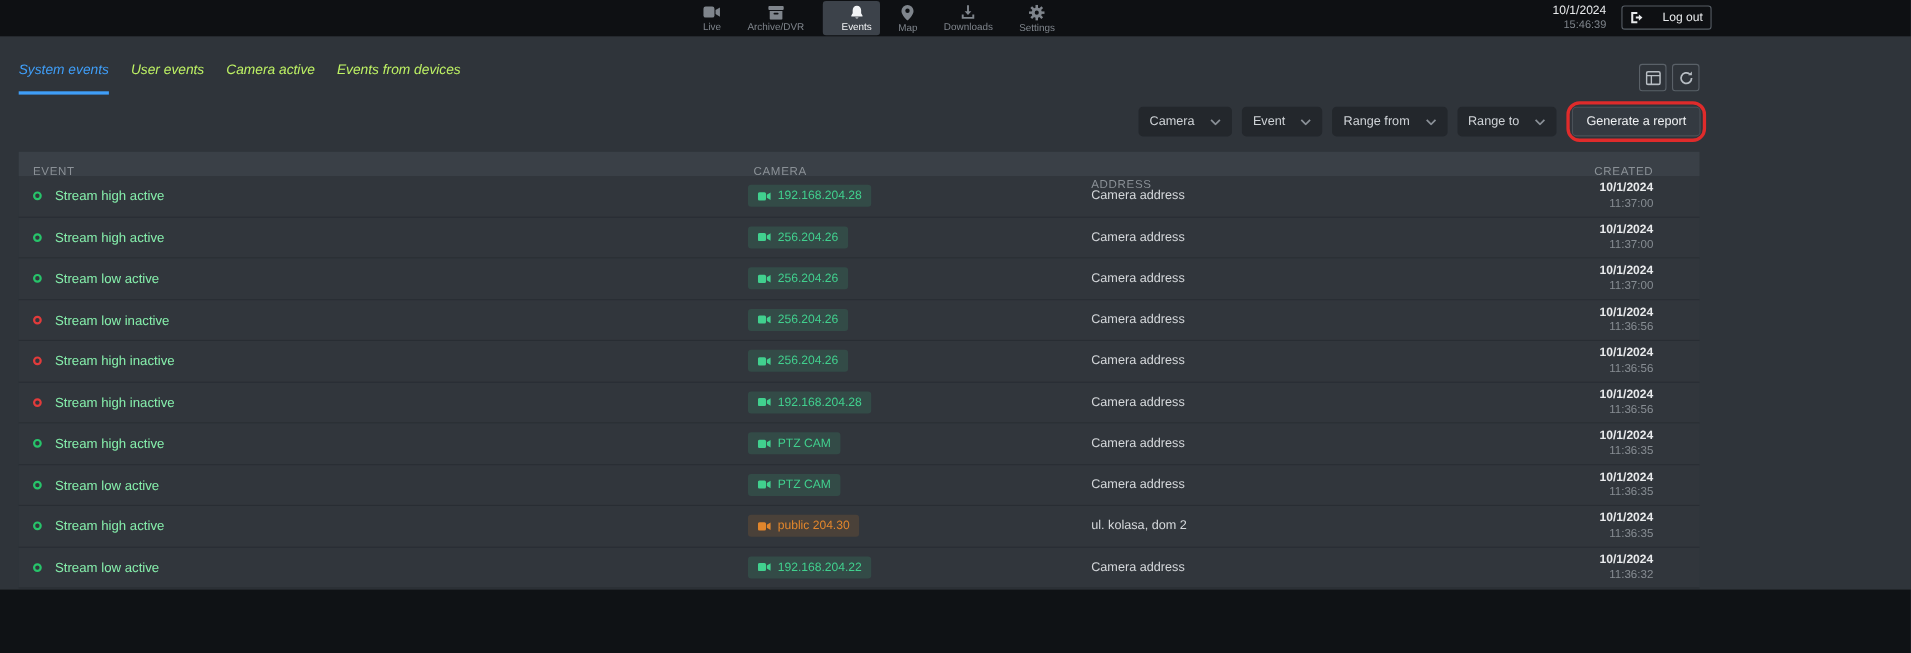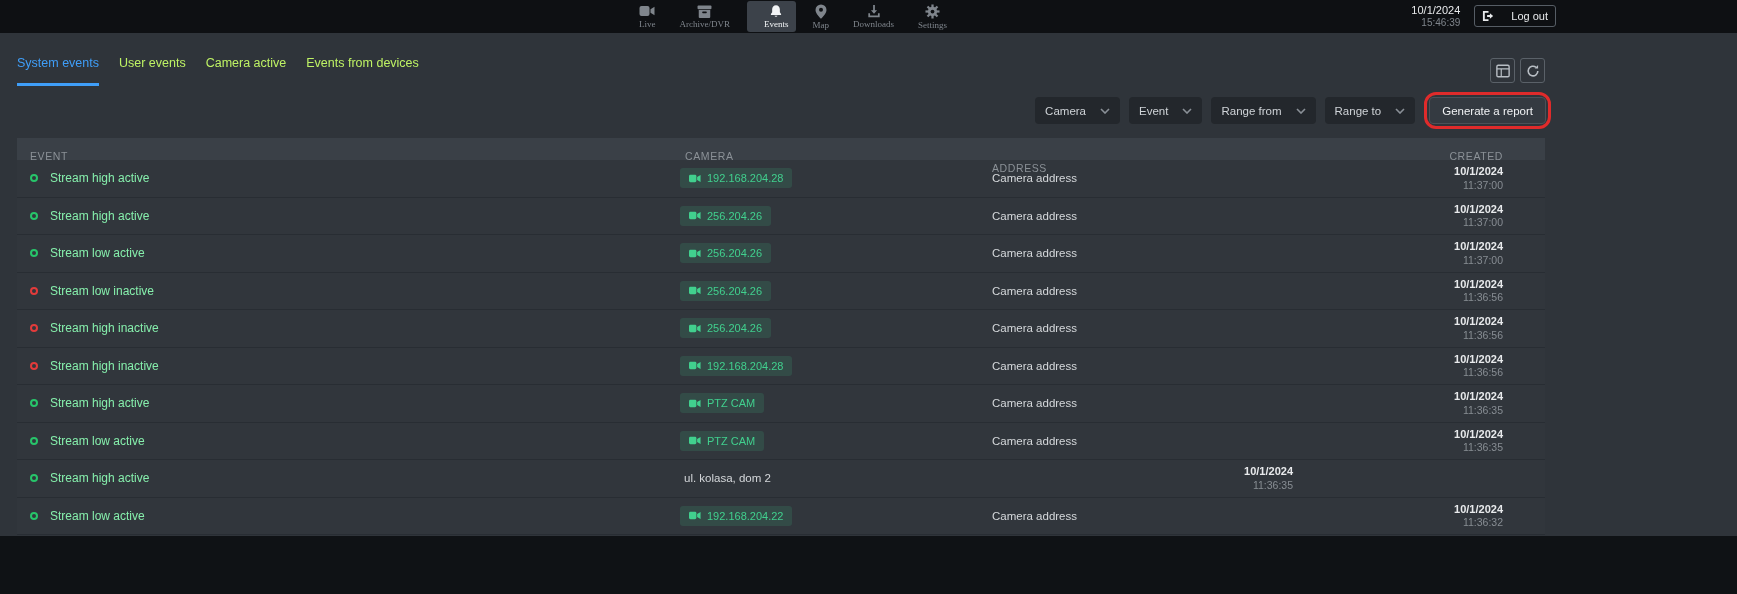--- a/index.html
+++ b/index.html
@@ -12,21 +12,21 @@
   .page { position:relative; width:1737px; height:594px; background:#2f343a; }
 
   
   .topbar {
     position:relative; height:33px; background:#0e1013;
     display:flex; align-items:center; justify-content:flex-end;
     padding-right:181px;
   }
   .topnav {
     position:absolute; left:632px; top:0; height:33px;
-    display:flex; align-items:center; gap:10px;font-family:Liberation Serif, serif;
+    display:flex; align-items:center; gap:10px;
   }
   .nav-item {
     display:flex; flex-direction:column; align-items:center; justify-content:center;
     gap:2px; padding:3px 7px; border-radius:3px; height:31px;
     color:#7f858c; cursor:pointer;
   }
   .nav-item .nav-label { font-size:9px; line-height:1; white-space:nowrap; }
   .nav-item.active { background:#3c424a; color:#f2f4f6;padding-left:17px; }
   .nav-icon { display:flex; align-items:center; justify-content:center; height:15px; }
 
@@ -38,21 +38,21 @@
     display:flex; align-items:center; gap:16px;
     background:transparent; border:1px solid #565d65; border-radius:3px;
     color:#e8eaec; font-size:11px; padding:4px 7px; cursor:pointer;
     font-family:inherit;
   }
 
   
   .content { width:1528px; margin-left:17px; }
 
   .tabs-row { display:flex; justify-content:space-between; padding-top:23px; }
-  .tabs { display:flex; gap:20px; }
+  .tabs { display:flex; gap:20px;font-style:italic; }
   .tab {
     font-size:12.5px; color:#bef264; padding-bottom:13px;
     border-bottom:3px solid transparent; cursor:pointer; white-space:nowrap;
   }
   .tab.active { color:#3f9ef8; border-bottom-color:#3f9ef8; }
 
   .view-buttons { display:flex; gap:5px; margin-top:2px; }
   .icon-btn {
     width:25px; height:25px; border-radius:3px; background:transparent;
     border:1px solid #5a6168; color:#b8bec4;
@@ -469,20 +469,31 @@
       <div class="created-date">10/1/2024</div>
       <div class="created-time">11:36:35</div>
     </div>
   </div>
 
   <div class="trow">
     <div class="cell cell-event">
       <span class="status-dot"></span>
       <span class="event-text">Stream high active</span>
     </div>
+    <div class="cell cell-camera">
+      <span class="badge orange">
+        <span class="cam-ic">
+          <svg width="12" height="9" viewBox="0 0 13 9">
+                    <rect x="0" y="0.5" width="8" height="8" rx="1.5" fill="currentColor"></rect>
+                    <path d="M8.8 3 12.5 .8v7.4L8.8 6z" fill="currentColor"></path>
+                  </svg>
+        </span>
+        <span class="badge-text">public 204.30</span>
+      </span>
+    </div>
     <div class="cell cell-address">ul. kolasa, dom 2</div>
     <div class="cell cell-created">
       <div class="created-date">10/1/2024</div>
       <div class="created-time">11:36:35</div>
     </div>
   </div>
 
   <div class="trow">
     <div class="cell cell-event">
       <span class="status-dot"></span>

